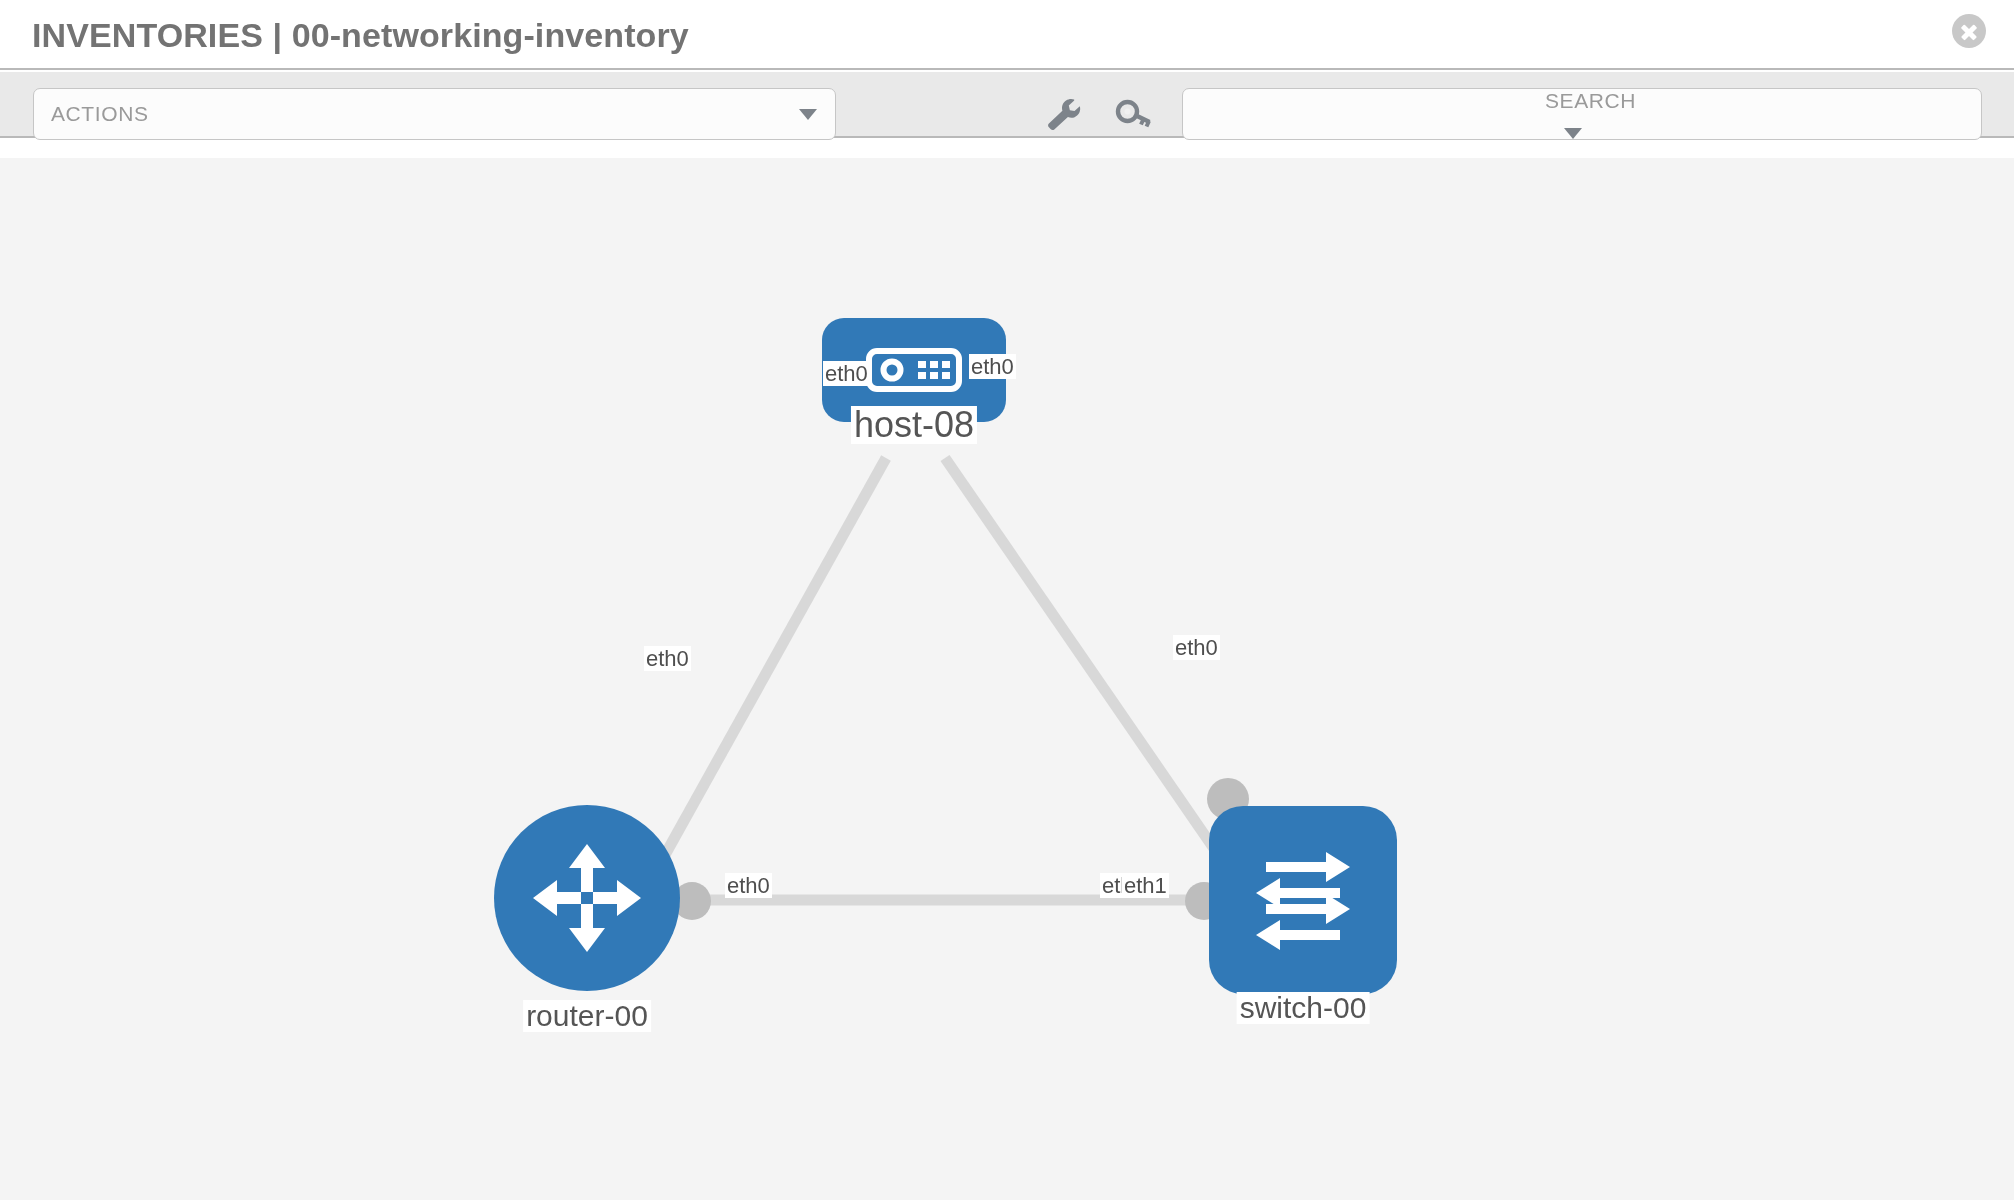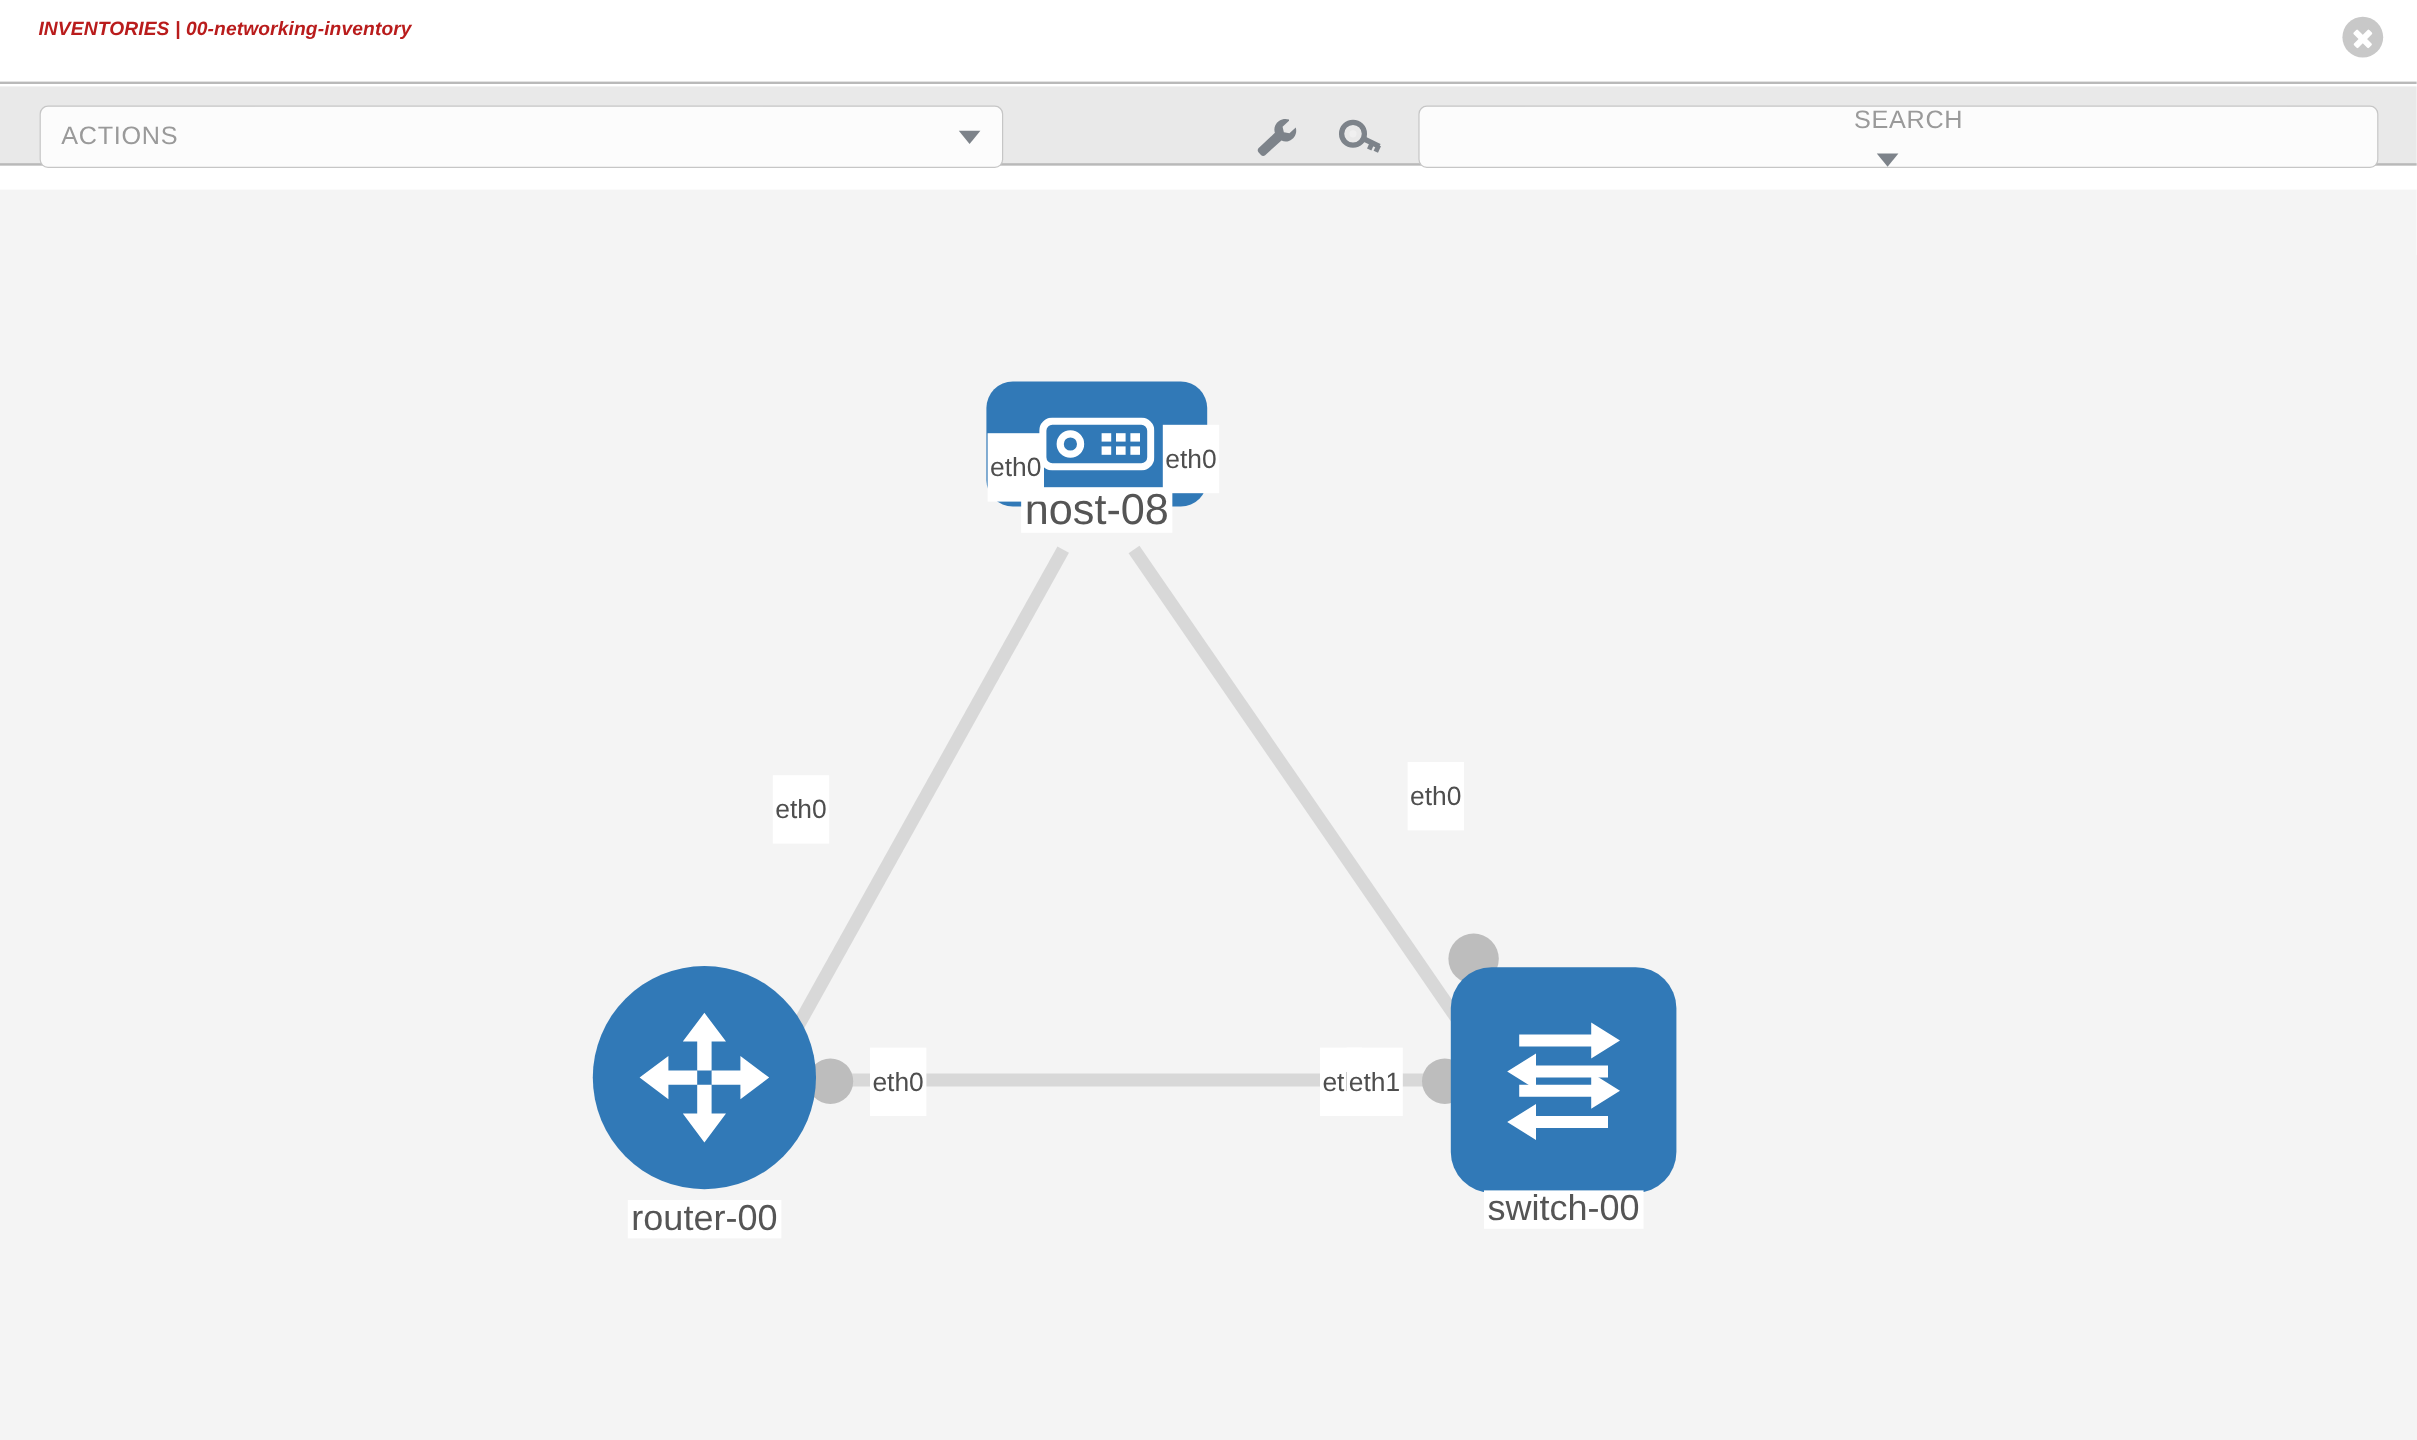--- a/index.html
+++ b/index.html
@@ -22,26 +22,25 @@
   .header {
     position: absolute;
     left: 0; top: 0;
     width: 2014px; height: 70px;
     background: #ffffff;
     border-bottom: 2px solid #b9b9b9;
   }
   .header-title {
     position: absolute;
     left: 32px; top: 16px;
-    font-size: 16px;
+    font-size: 34px;
     font-weight: bold;
-    color: #b91c1c;
+    color: #737373;
     letter-spacing: 0.1px;
     white-space: nowrap;
-    font-style: italic;
   }
   .close-btn {
     position: absolute;
     right: 28px; top: 14px;
     width: 34px; height: 34px;
     border-radius: 50%;
     background: #c8c8c8;
     cursor: pointer;
   }
   .close-btn::before, .close-btn::after {
@@ -154,21 +153,21 @@
   }
 
   
   .edge-label {
     position: absolute;
     font-size: 22px;
     color: #4e4e4e;
     background: #ffffff;
     white-space: nowrap;
     z-index: 5;
-    padding: 16px 2px;
+    padding: 0 2px;
     line-height: 1.15;
   }
 </style>
 </head>
 <body>
 
 <div id="app">
 
   <div class="header">
     <div class="header-title">INVENTORIES | 00-networking-inventory</div>

